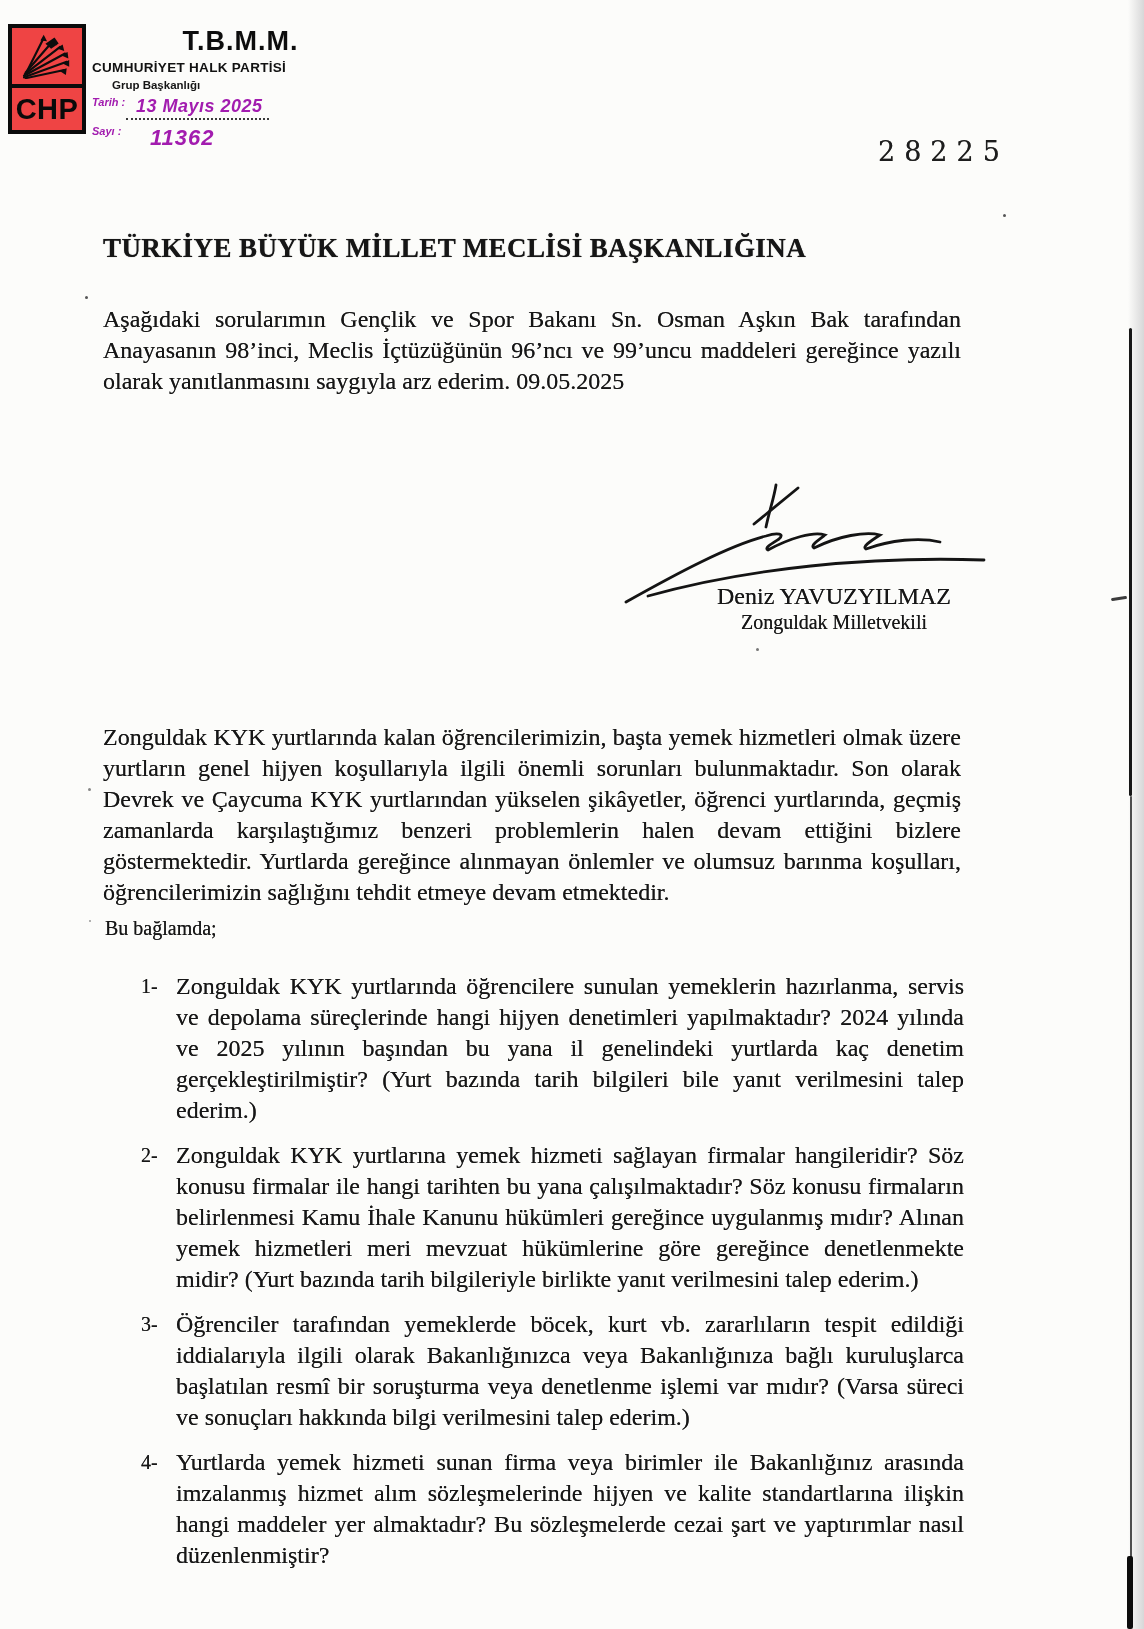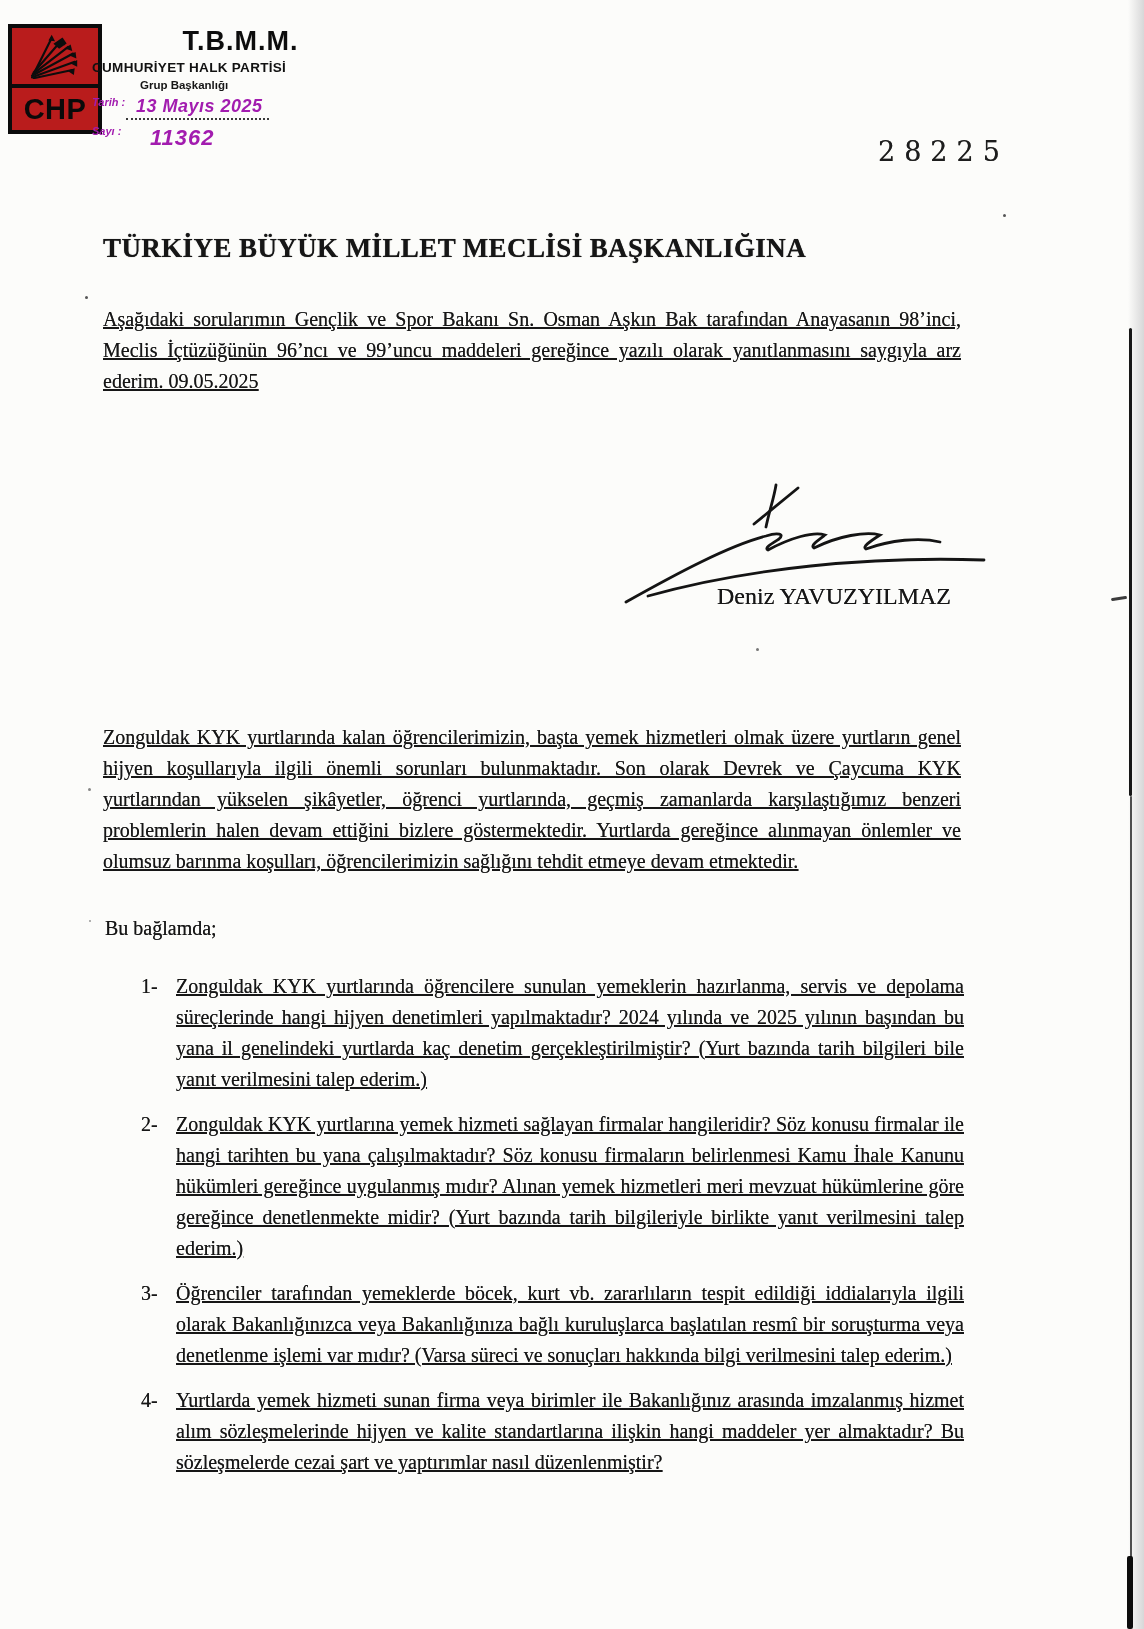--- a/index.html
+++ b/index.html
@@ -3,39 +3,39 @@
 <meta charset="utf-8">
 <style>
   html,body{margin:0;padding:0;background:#e9e9eb;}
   .page{
     position:relative;width:1144px;height:1629px;background:#fcfcfa;overflow:hidden;
     font-family:"Liberation Serif","DejaVu Serif",serif;color:#161616;
   }
 
   
   .letterhead{position:absolute;left:8px;top:24px;width:360px;height:114px;}
-  .logo-box{position:absolute;left:0;top:0;width:94px;height:110px;border:4px solid #0b0b0b;box-sizing:border-box;background:#b91c1c;}
+  .logo-box{position:absolute;left:0;top:0;width:78px;height:110px;border:4px solid #0b0b0b;box-sizing:border-box;background:#ef4444;}
   .logo-emblem{height:56px;border-bottom:4px solid #0b0b0b;display:flex;align-items:center;justify-content:center;}
   .logo-label{height:42px;display:flex;align-items:center;justify-content:center;
     font-family:"Liberation Sans",sans-serif;font-weight:bold;font-size:29px;letter-spacing:.5px;color:#0a0a0a;}
   .head-lines{position:absolute;left:84px;top:2px;width:276px;}
   .org-name{font-family:"Liberation Sans",sans-serif;font-weight:bold;font-size:27px;letter-spacing:1px;margin-left:21px;color:#0d0d0d;text-align:center;}
   .party-name{font-family:"Liberation Sans",sans-serif;font-weight:bold;font-size:13.5px;letter-spacing:.3px;margin-top:3px;color:#111;}
-  .unit-name{font-family:"Liberation Sans",sans-serif;font-weight:bold;font-size:11.5px;margin-top:4px;margin-left:48px;color:#161616;}
+  .unit-name{font-family:"Liberation Sans",sans-serif;font-weight:bold;font-size:11.5px;margin-top:4px;margin-left:20px;color:#161616;}
   .stamp-row{margin-top:5px;display:flex;align-items:flex-start;font-family:"Liberation Sans",sans-serif;color:#a21caf;font-style:italic;}
   .stamp-label{font-size:11px;font-weight:bold;width:34px;}
   .stamp-date{font-size:18px;font-weight:bold;letter-spacing:.5px;border-bottom:2px dotted #3a3a3a;padding:0 6px 1px 10px;}
   .stamp-sayi{font-size:22px;font-weight:bold;margin-left:24px;letter-spacing:1px;}
 
   
   .doc-number{position:absolute;left:878px;top:136px;font-family:"DejaVu Serif",serif;
     font-size:27px;letter-spacing:9px;color:#1d1d1d;text-shadow:0 0 .5px rgba(0,0,0,.6);}
 
   
-  .doc-text{font-size:20px;line-height:31px;text-align:justify;text-shadow:0 0 .6px rgba(10,10,10,.72);text-decoration:underline;}
+  .doc-text{font-size:24px;line-height:31px;text-align:justify;text-shadow:0 0 .6px rgba(10,10,10,.72);}
   .title{position:absolute;left:103px;top:233px;width:860px;text-align:left;font-weight:bold;
     font-size:27px;letter-spacing:.4px;text-shadow:0 0 .7px rgba(5,5,5,.8);}
   .intro{position:absolute;left:103px;top:304px;width:858px;}
   .body-par{position:absolute;left:103px;top:722px;width:858px;}
   .context-lead{position:absolute;left:105px;top:917px;font-size:20px;text-shadow:0 0 .6px rgba(10,10,10,.72);}
 
   .questions{position:absolute;left:141px;top:971px;width:823px;}
   .q{display:flex;margin-bottom:14px;}
   .q-num{width:35px;flex:none;font-size:20px;line-height:31px;text-shadow:0 0 .6px rgba(10,10,10,.72);}
   .q-text{flex:1;}
@@ -111,20 +111,21 @@
   <svg class="sig-svg" viewBox="0 0 378 138">
     <g stroke="#141414" stroke-width="2.8" fill="none" stroke-linecap="round">
       <path d="M136 44 L180 8"></path>
       <path d="M158 5 C156 18 151 32 148 47"></path>
       <path d="M8 122 C58 94 110 66 148 56 C160 52 167 54 161 59 C153 64 146 68 150 70 C172 58 196 51 207 55 C199 61 192 66 196 68 C220 56 248 51 262 55 C251 62 244 67 248 69 C272 60 302 57 322 62"></path>
       <path d="M30 116 C130 88 252 76 366 80"></path>
     </g>
   </svg>
   <div class="sig-block">
     <div class="sig-name">Deniz YAVUZYILMAZ</div>
+    <div class="sig-title">Zonguldak Milletvekili</div>
   </div>
 
   <div class="body-par doc-text">Zonguldak KYK yurtlarında kalan öğrencilerimizin, başta yemek hizmetleri olmak üzere yurtların genel hijyen koşullarıyla ilgili önemli sorunları bulunmaktadır. Son olarak Devrek ve Çaycuma KYK yurtlarından yükselen şikâyetler, öğrenci yurtlarında, geçmiş zamanlarda karşılaştığımız benzeri problemlerin halen devam ettiğini bizlere göstermektedir. Yurtlarda gereğince alınmayan önlemler ve olumsuz barınma koşulları, öğrencilerimizin sağlığını tehdit etmeye devam etmektedir.</div>
 
   <div class="context-lead">Bu bağlamda;</div>
 
   <div class="questions">
     <div class="q">
       <div class="q-num">1-</div>
       <div class="q-text doc-text">Zonguldak KYK yurtlarında öğrencilere sunulan yemeklerin hazırlanma, servis ve depolama süreçlerinde hangi hijyen denetimleri yapılmaktadır? 2024 yılında ve 2025 yılının başından bu yana il genelindeki yurtlarda kaç denetim gerçekleştirilmiştir? (Yurt bazında tarih bilgileri bile yanıt verilmesini talep ederim.)</div>

